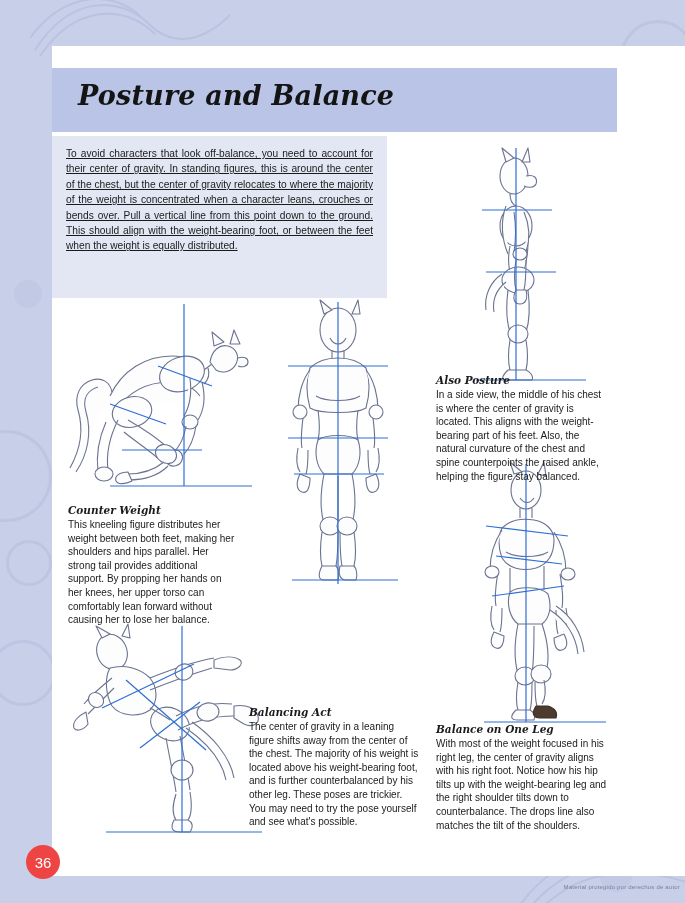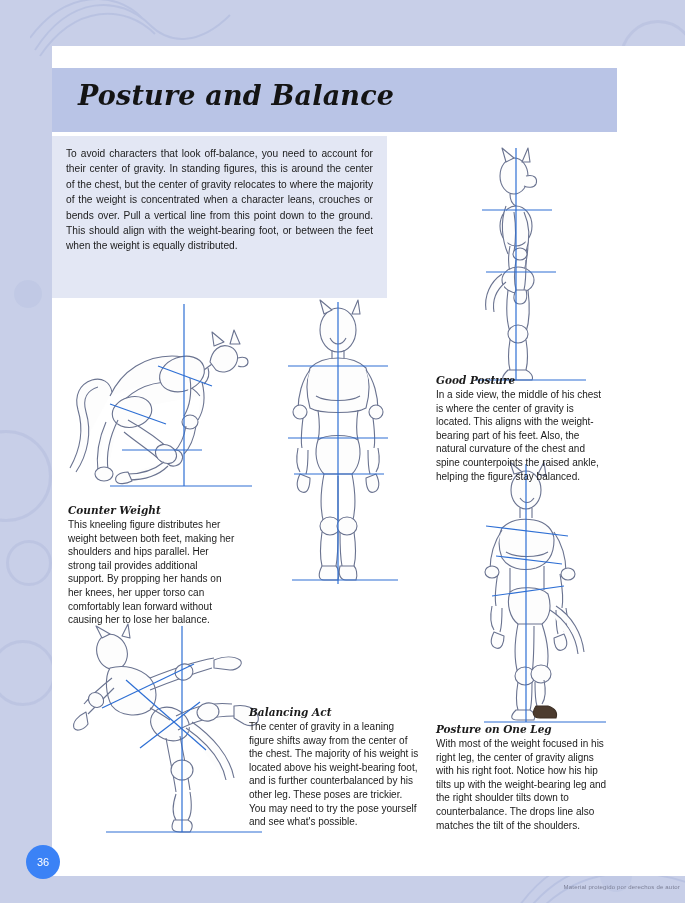--- a/index.html
+++ b/index.html
@@ -79,20 +79,21 @@
     background: #e3e7f4;
     padding: 10px 14px 10px 14px;
     box-sizing: border-box;
   }
   #intro-box p {
     margin: 0;
     font-size: 10.2px;
     line-height: 15.4px;
     color: #1b1b1b;
     text-align: justify;
+    text-decoration: underline;
   }
   #intro-box p.indent {
     text-indent: 14px;
     margin-top: 0;
   }
   
   .caption {
     position: absolute;
     color: #1b1b1b;
   }
@@ -117,23 +118,23 @@
   #cap-weightoneleg  { left: 436px; top: 723px; width: 176px; }
 
   
   #page-number {
     position: absolute;
     left: 26px;
     top: 845px;
     width: 34px;
     height: 34px;
     border-radius: 50%;
-    background: #3b82f6;
+    background: #ef4444;
     color: #ffffff;
-    font-size: 11px;
+    font-size: 15px;
     display: flex;
     align-items: center;
     justify-content: center;
   }
   
   #copyright {
     position: absolute;
     left: 470px;
     top: 884px;
     width: 210px;
@@ -451,26 +452,26 @@
     <span class="cap-body">This kneeling figure distributes her weight between both feet, making her shoulders and hips parallel. Her strong tail provides additional support. By propping her hands on her knees, her upper torso can comfortably lean forward without causing her to lose her balance.</span>
   </div>
 
 
   <div class="caption" id="cap-balancing">
     <span class="cap-title">Balancing Act</span>
     <span class="cap-body">The center of gravity in a leaning figure shifts away from the center of the chest. The majority of his weight is located above his weight-bearing foot, and is further counterbalanced by his other leg. These poses are trickier. You may need to try the pose yourself and see what's possible.</span>
   </div>
 
   <div class="caption" id="cap-goodposture">
-    <span class="cap-title">Good Posture</span>
+    <span class="cap-title">Also Posture</span>
     <span class="cap-body">In a side view, the middle of his chest is where the center of gravity is located. This aligns with the weight-bearing part of his feet. Also, the natural curvature of the chest and spine counterpoints the raised ankle, helping the figure stay balanced.</span>
   </div>
 
   <div class="caption" id="cap-weightoneleg">
-    <span class="cap-title">Posture on One Leg</span>
+    <span class="cap-title">Balance on One Leg</span>
     <span class="cap-body">With most of the weight focused in his right leg, the center of gravity aligns with his right foot. Notice how his hip tilts up with the weight-bearing leg and the right shoulder tilts down to counterbalance. The drops line also matches the tilt of the shoulders.</span>
   </div>
 
   <div id="page-number">36</div>
 
   <div id="copyright">Material protegido por derechos de autor</div>
 
 </div>
 
 </body></html>

